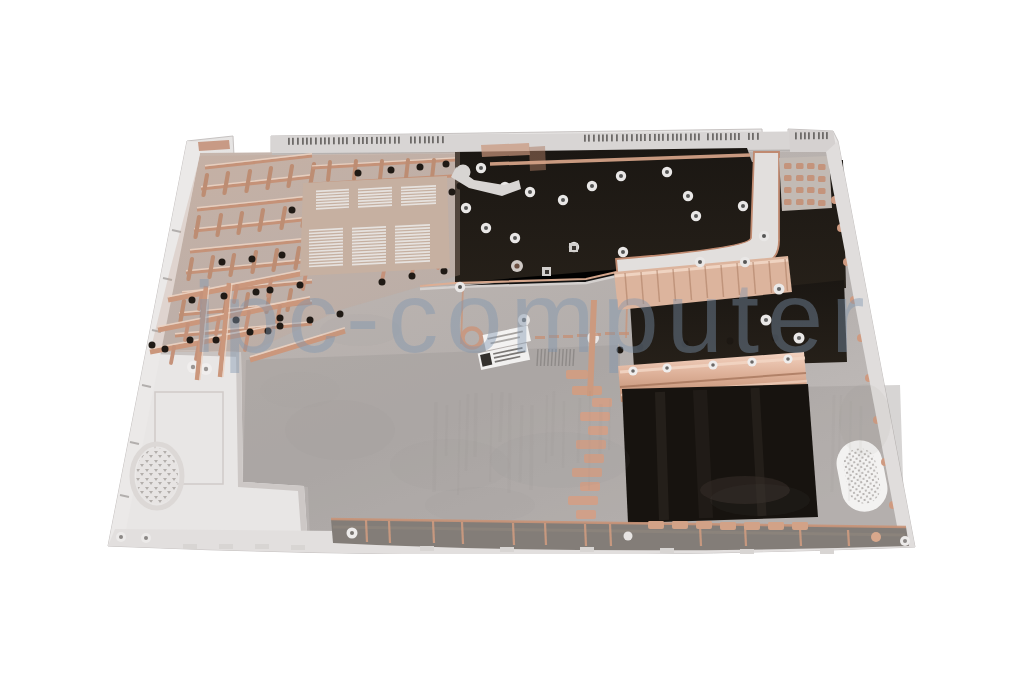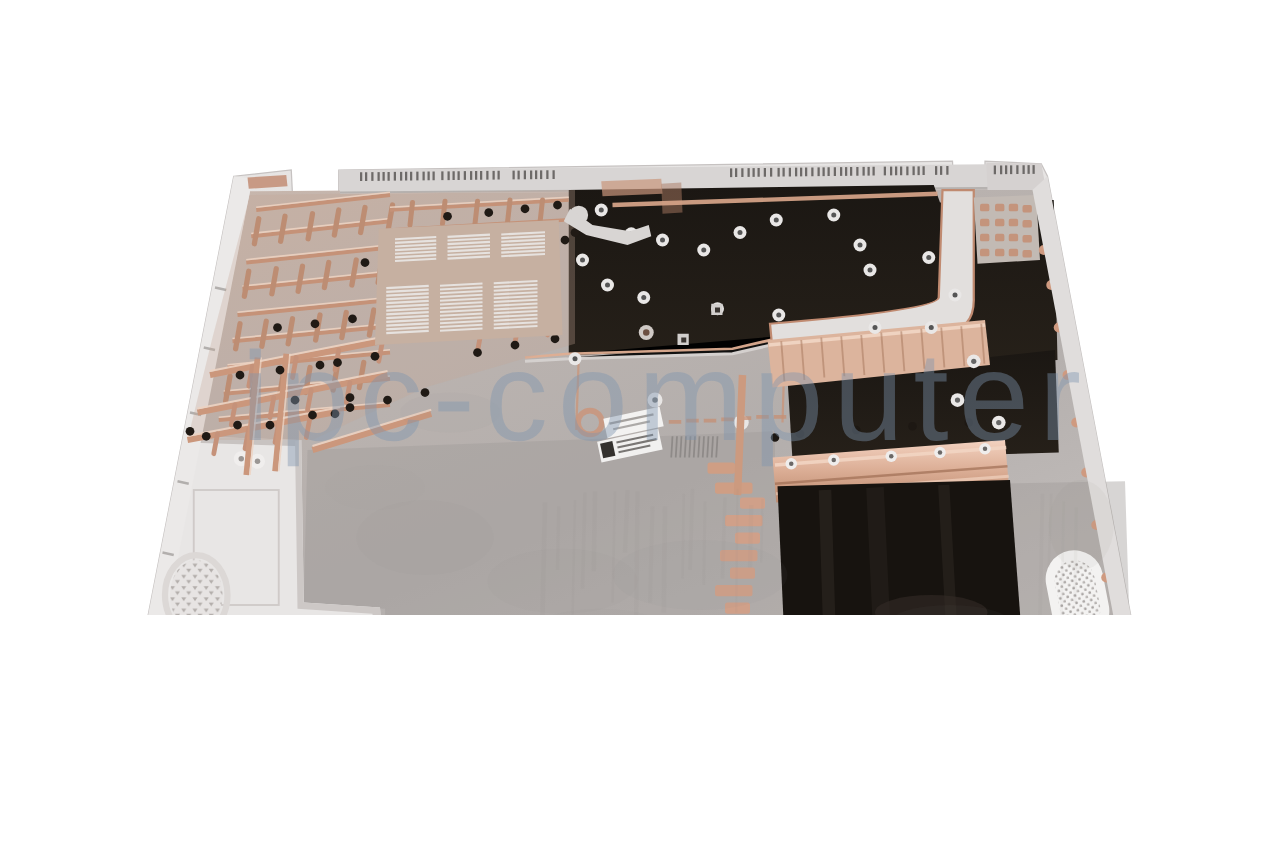--- a/index.html
+++ b/index.html
@@ -1,16 +1,16 @@
 <!DOCTYPE html>
 <html><head>
 <meta charset="utf-8">
 <style>
 html,body{margin:0;padding:0;background:#ffffff;}
-#stage{position:relative;width:1024px;height:492px;overflow:hidden;background:#ffffff;
+#stage{position:relative;width:1024px;height:554px;overflow:hidden;background:#ffffff;
 font-family:"Liberation Sans", sans-serif;}
 </style>
 </head>
 <body>
 <div id="stage">
 <svg width="1024" height="680" viewBox="0 0 1024 680" xmlns="http://www.w3.org/2000/svg">
 <defs>
 <linearGradient id="floorG" x1="0" y1="0" x2="0.75" y2="1">
 <stop offset="0" stop-color="#c9b6ab"></stop>
 <stop offset="0.3" stop-color="#bcb4b0"></stop>

